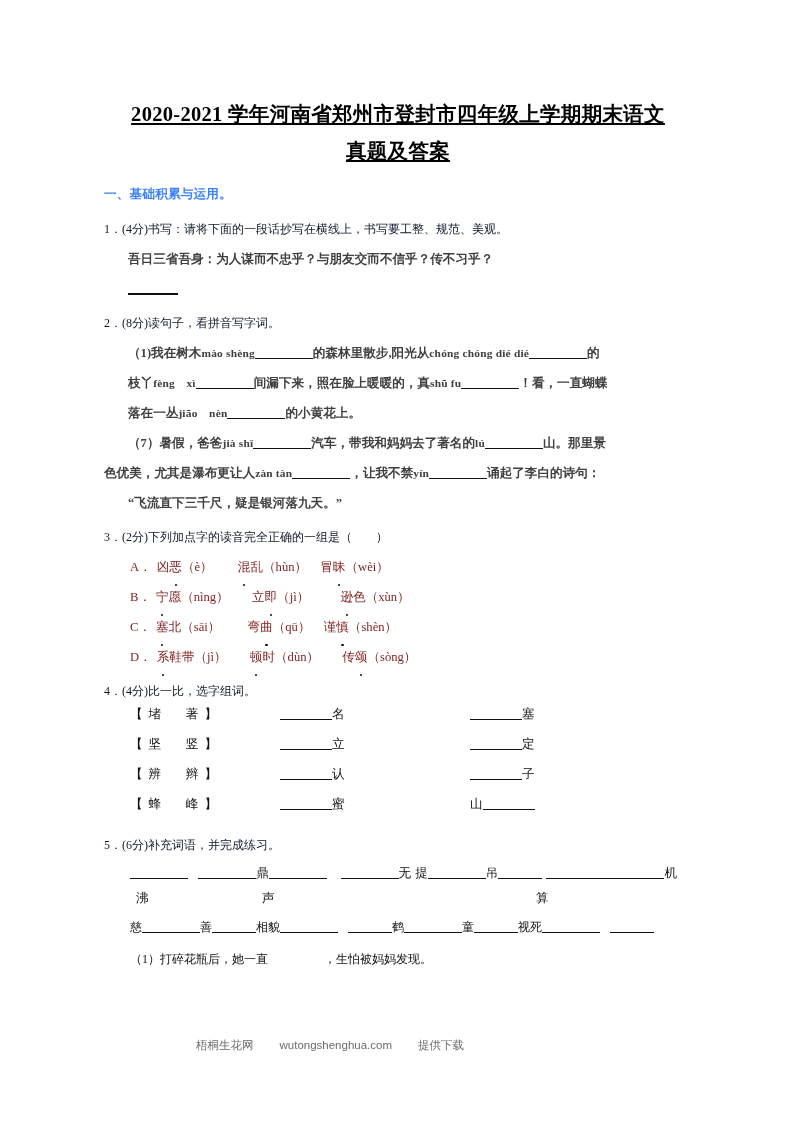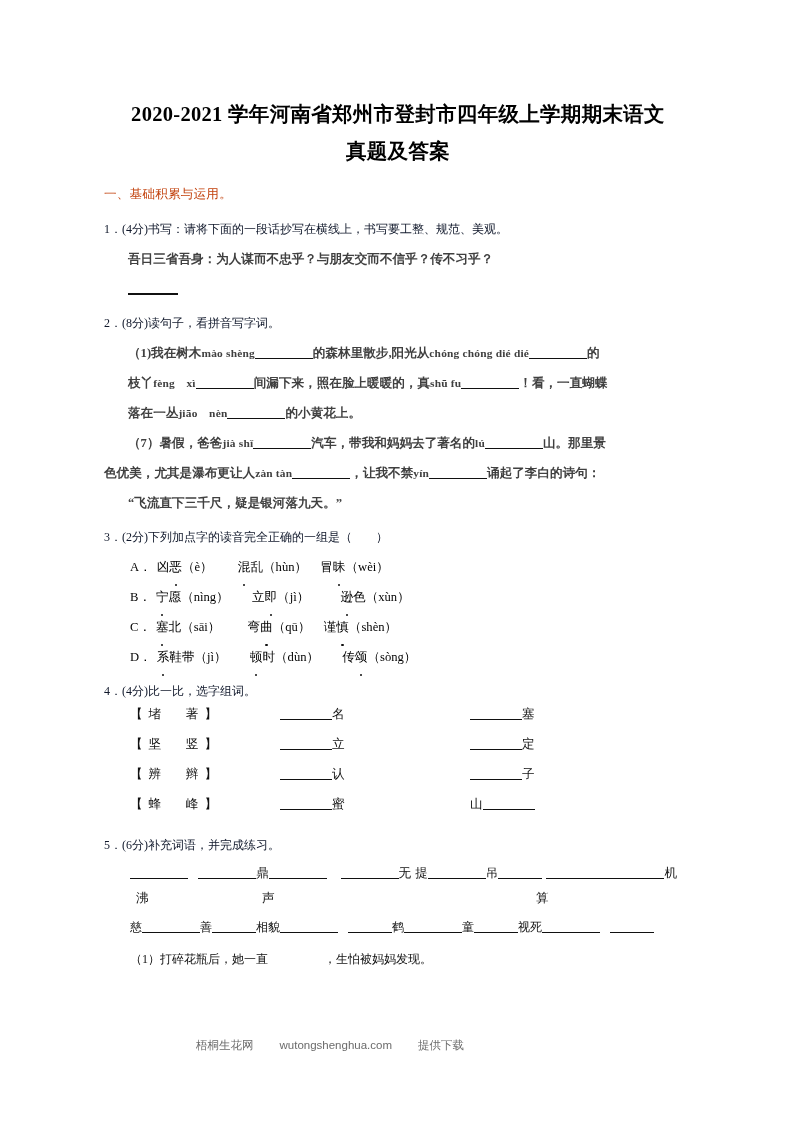--- a/index.html
+++ b/index.html
@@ -32,27 +32,27 @@
   
   .doc-title {
     font-size: 20.5px;
     font-weight: 700;
     text-align: center;
     line-height: 37px;
     letter-spacing: 0.3px;
     color: #000;
     margin: 0 0 16px 0;
   }
-  .doc-title .ln { display: block; }
+  .doc-title .ln { display: block; text-decoration: underline; }
 
   
   .section-head {
     font-size: 12.6px;
-    font-weight: 400;
-    color: #c2410c;
+    font-weight: 700;
+    color: #3b82f6;
     margin: 0 0 11px 0;
     letter-spacing: 0.2px;
   }
 
   
   .q {
     margin: 0 0 4px 0;
   }
   .q-stem {
     font-size: 12px;
@@ -108,21 +108,21 @@
     margin-left: -1.1px;
     background: #111;
     border-radius: 50%;
   }
 
   .choice {
     font-size: 12.6px;
     line-height: 30px;
     padding-left: 26px;
     white-space: nowrap;
-    color: #000000;
+    color: #7f1d1d;
   }
   .choice .lbl { margin-right: 5px; }
   .choice .grp { display: inline-block; }
 
   
   .pairtable {
     margin-top: 0;
   }
   .pairrow {
     display: flex;

